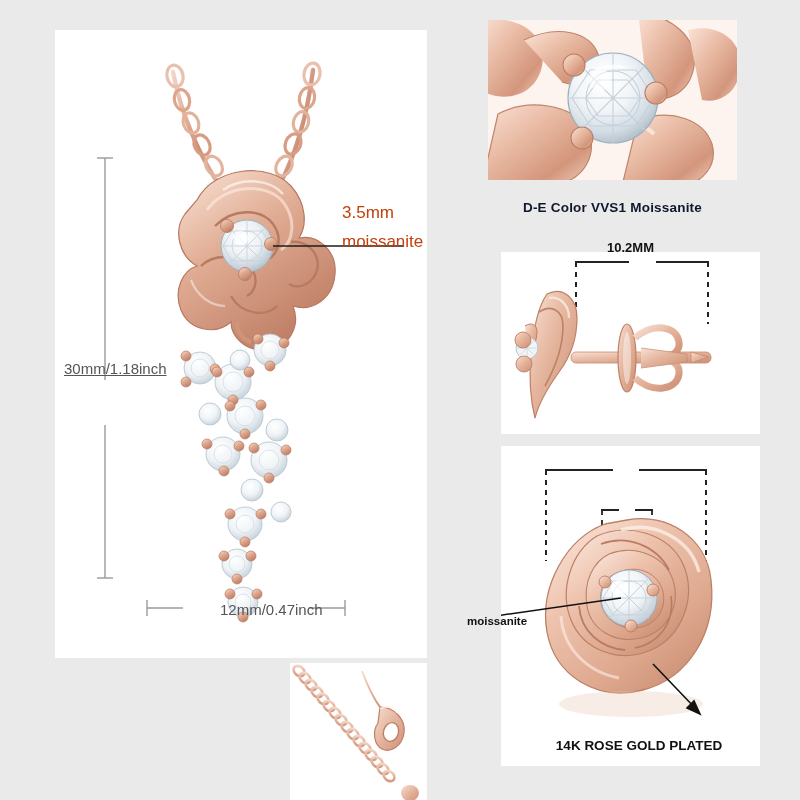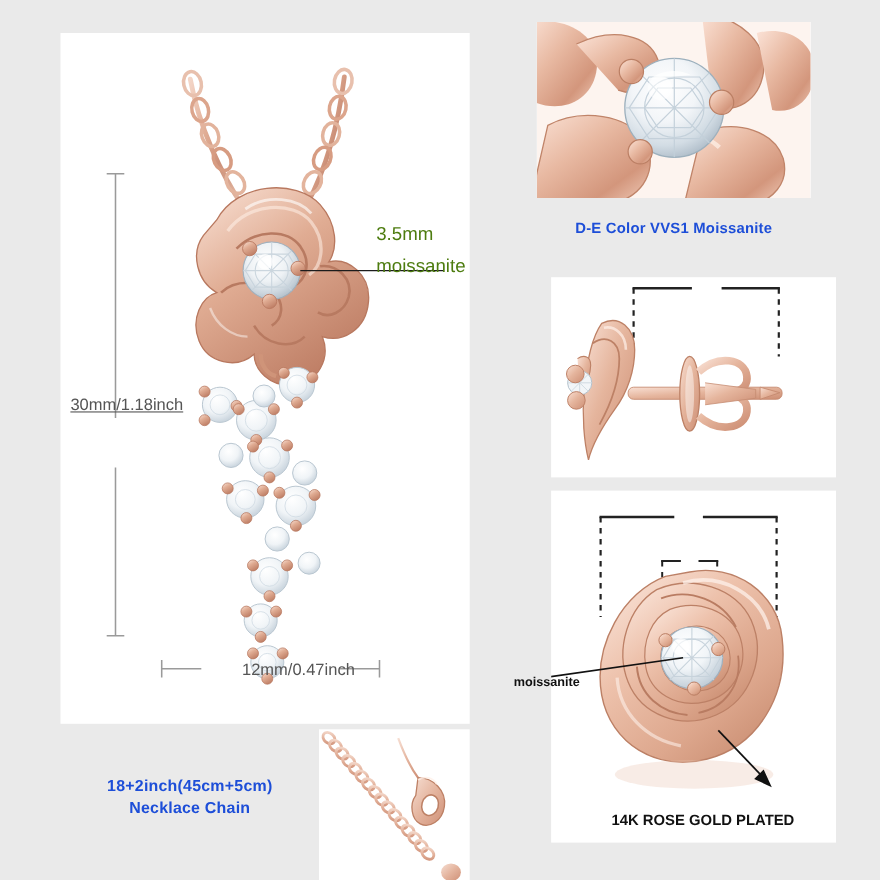--- a/index.html
+++ b/index.html
@@ -19,40 +19,40 @@
 
   
   #panel-stone{left:488px;top:20px;width:249px;height:160px;}
   #panel-earring{left:501px;top:252px;width:259px;height:182px;}
   #panel-rose{left:501px;top:446px;width:259px;height:320px;}
 
   
   .caption{
     position:absolute;
     font-weight:bold;
-    color:#1d4ed8;
+    color:#0f172a;
     letter-spacing:.2px;
   }
   #caption-stone{left:488px;top:200px;width:249px;text-align:center;font-size:13.5px;}
   #caption-chain{left:60px;top:706px;width:225px;text-align:center;font-size:14.5px;line-height:1.35;}
   .svg-full{position:absolute;left:0;top:0;width:100%;height:100%;}
 
   
   .dim-text{
     position:absolute;
     color:#555;
     font-size:15px;
     white-space:nowrap;
   }
   #dim-height{left:64px;top:360px;text-decoration:underline;}
   #dim-width{left:190px;top:601px;margin-left:30px;}
 
   .callout-text{
     position:absolute;
-    color:#4d7c0f;
+    color:#c2410c;
     font-size:17px;
     white-space:nowrap;
   }
   #callout-size{left:342px;top:203px;}
   #callout-name{left:342px;top:232px;}
 
   
   .rdim{
     position:absolute;
     font-weight:bold;
@@ -266,24 +266,20 @@
       <g>
         <path d="M90 44 C104 44 116 56 114 70 C112 84 100 90 92 86 C84 82 82 68 88 60 Z" fill="url(#chg)" stroke="#bd8065" stroke-width="1.2"></path>
         <ellipse cx="101" cy="69" rx="7.5" ry="9.5" fill="#ffffff" stroke="#bd8065" stroke-width="1.4" transform="rotate(16 101 69)"></ellipse>
         <path d="M90 46 C96 42 104 44 107 50" fill="none" stroke="#fff0e8" stroke-width="1.6" stroke-opacity=".8"></path>
       </g>
 
       <ellipse cx="120" cy="130" rx="9" ry="8" fill="url(#chg)"></ellipse>
     </svg>
   </div>
 
-  <div class="caption" id="caption-chain">
-    <div>18+2inch(45cm+5cm)</div>
-    <div>Necklace Chain</div>
-  </div>
 
   <div class="panel" id="panel-stone">
     <svg class="svg-full" viewBox="0 0 249 160" preserveAspectRatio="none">
       <defs>
         <linearGradient id="cg" x1="0" y1="0" x2="1" y2="1">
           <stop offset="0%" stop-color="#fbe2d6"></stop>
           <stop offset="40%" stop-color="#e8b9a2"></stop>
           <stop offset="75%" stop-color="#d3967c"></stop>
           <stop offset="100%" stop-color="#f1cdbb"></stop>
         </linearGradient>
@@ -319,20 +315,21 @@
       <g fill="url(#cg)" stroke="#bb7f64" stroke-width="1.1">
         <circle cx="86" cy="45" r="11"></circle>
         <circle cx="168" cy="73" r="11"></circle>
         <circle cx="94" cy="118" r="11"></circle>
       </g>
     </svg>
   </div>
 
   <div class="caption" id="caption-stone">D-E Color VVS1 Moissanite</div>
 
+  <div class="rdim" id="rdim-earring">10.2MM</div>
 
   <div class="panel" id="panel-earring">
     <svg class="svg-full" viewBox="0 0 259 182">
       <defs>
         <linearGradient id="eg" x1="0" y1="0" x2="1" y2="1">
           <stop offset="0%" stop-color="#f9e0d4"></stop>
           <stop offset="45%" stop-color="#e5b59d"></stop>
           <stop offset="100%" stop-color="#cd8e74"></stop>
         </linearGradient>
       </defs>

